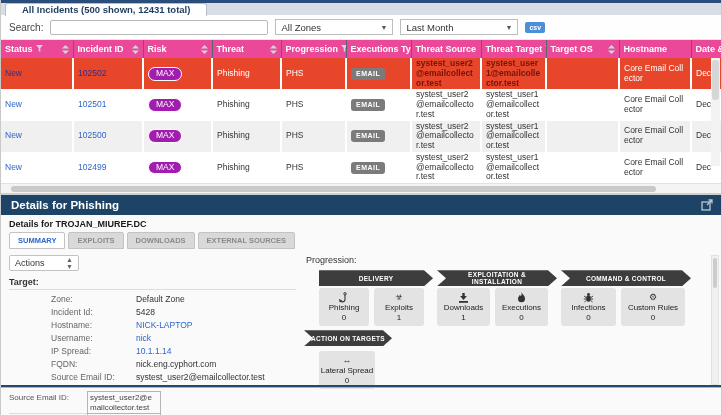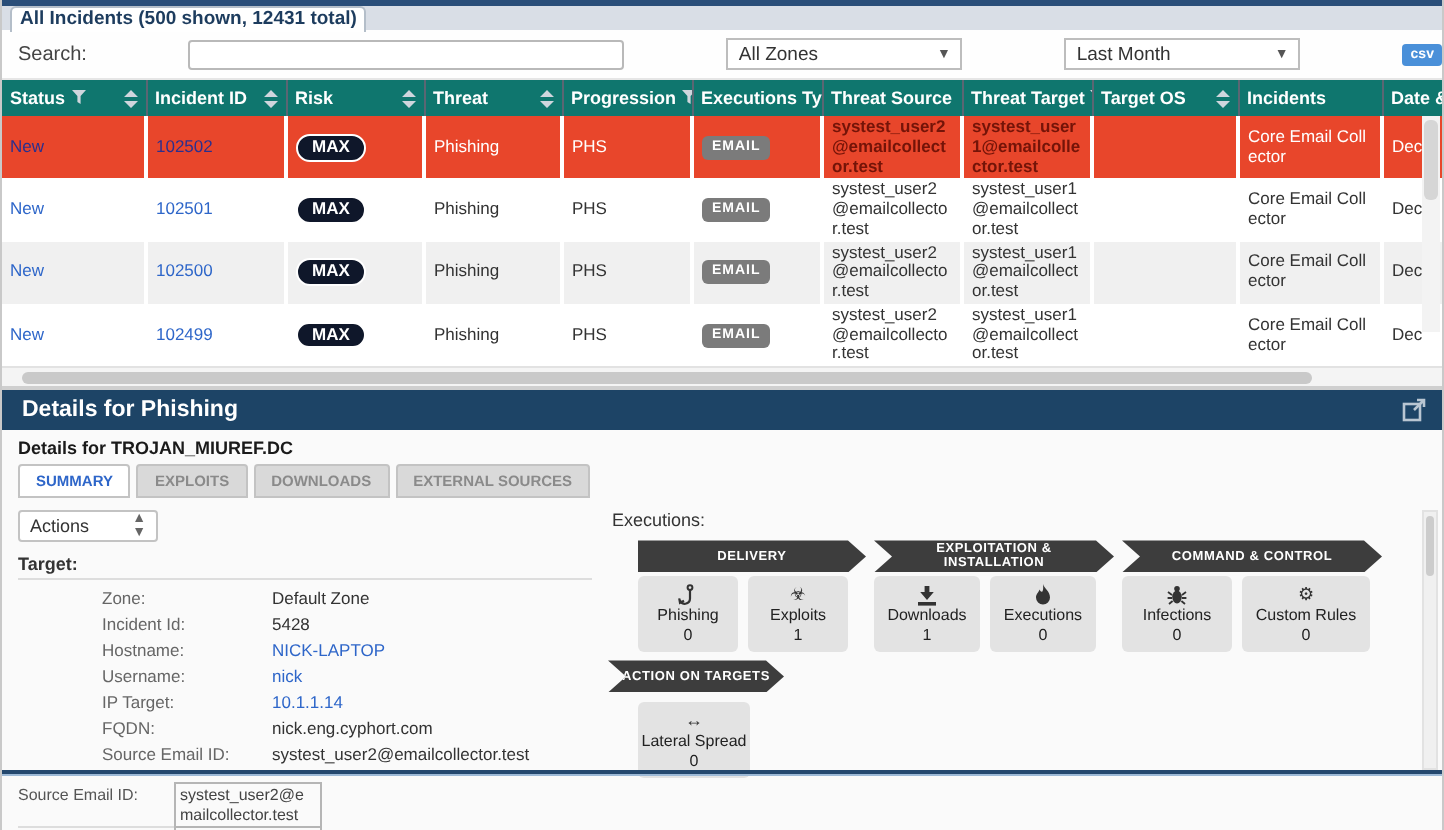--- a/index.html
+++ b/index.html
@@ -1,48 +1,48 @@
 <!DOCTYPE html>
 <html><head>
 <meta charset="utf-8">
 <style>
   * { margin:0; padding:0; box-sizing:border-box; }
   body { background:#e9e9e9; font-family:"Liberation Sans", sans-serif; }
   #app { width:722px; height:415px; position:relative; background:#fff; overflow:hidden; border-left:1px solid #c9c9c9; border-right:1px solid #c9c9c9; }
 
   
   .top-strip { height:15px; background:#d9dee6; border-top:3px solid #2a4e79; position:relative; }
-  .incidents-tab { position:absolute; left:4px; top:0; height:13px; background:#fff; border:1px solid #b4bec9; border-bottom:none; border-radius:3px 3px 0 0; padding:0 4px; font-size:9.5px; font-weight:bold; color:#1d3c5e; line-height:12px; }
+  .incidents-tab { position:absolute; left:4px; top:0; height:13px; background:#fff; border:1px solid #b4bec9; border-bottom:none; border-radius:3px 3px 0 0; padding:0 16px; font-size:9.5px; font-weight:bold; color:#1d3c5e; line-height:12px; }
 
   
-  .filter-bar { height:25px; background:#fefefe; display:flex; align-items:center; gap:7px; padding-left:8px; font-size:10px; color:#333; border-bottom:1px solid #e6e6e6;justify-content:space-between; }
+  .filter-bar { height:25px; background:#fefefe; display:flex; align-items:center; gap:7px; padding-left:8px; font-size:10px; color:#333; border-bottom:1px solid #e6e6e6; }
   .search-label { color:#444; }
   .search-input { width:218px; height:15px; border:1px solid #b9b9b9; border-radius:2px; font-size:10px; padding:0 3px; outline:none; }
   .filter-select { width:118px; height:16px; border:1px solid #bdbdbd; background:#fff; font-size:9.5px; color:#333; display:flex; align-items:center; justify-content:space-between; padding:0 5px; cursor:pointer; }
   .caret { font-size:7px; color:#555; }
   .csv-button { background:#4a90d9; color:#fff; font-size:7px; font-weight:bold; padding:2px 4px; border-radius:2px; cursor:pointer; line-height:1; }
 
   
   table.tbl { width:722px; border-collapse:collapse; table-layout:fixed; }
-  .tbl th { background:#0f766e; color:#fff; height:18px; font-size:9px; font-weight:bold; text-align:left; padding:0 4px; border-left:1px solid #5a6673; cursor:pointer; white-space:nowrap; overflow:hidden; }
+  .tbl th { background:#ec4899; color:#fff; height:18px; font-size:9px; font-weight:bold; text-align:left; padding:0 4px; border-left:1px solid #5a6673; cursor:pointer; white-space:nowrap; overflow:hidden; }
   .tbl th:first-child { border-left:none; }
   .th-inner { display:flex; align-items:center; gap:3px; }
   .th-spacer { flex:1; }
   .sort-icon, .funnel-icon { flex:0 0 auto; display:flex; }
   .tbl td { height:27px; padding:1px 4px; border-left:2px solid #fff; vertical-align:middle; font-size:8.5px; color:#333; line-height:1.15; overflow:hidden; }
   .tbl td:first-child { border-left:none; }
   tr.row-alt td { background:#f0f0f0; }
   tr.row-plain td { background:#fff; }
   tr.row-sel td { background:#e8462b; color:#fff; }
   a.cell-link { color:#2e66c9; text-decoration:none; cursor:pointer; }
   tr.row-sel a.cell-link { color:#2b2f8e; }
   .email-cell { word-break:break-all; }
   tr.row-sel .email-cell { color:#741408; font-weight:bold; }
   .collector-cell { word-break:break-all;margin-top:23px; }
-  .badge-max { display:inline-block; background:#0f172a; color:#fff; border:1px solid #fff; border-radius:9px; padding:1px 7px; font-weight:bold; font-size:8.5px; }
+  .badge-max { display:inline-block; background:#a21caf; color:#fff; border:1px solid #fff; border-radius:9px; padding:1px 7px; font-weight:normal; font-size:8.5px; }
   .badge-email { display:inline-block; background:#7b7b7b; color:#fff; border-radius:3px; padding:2px 5px; font-weight:bold; font-size:7px; letter-spacing:.5px; }
   .table-vscroll { position:absolute; right:1px; top:58px; width:9px; height:108px; background:#f3f3f3; }
   .table-vscroll .thumb { margin:2px 1px; height:40px; background:#d6d6d6; border-radius:3px; }
   .hscroll { height:10px; background:#f4f4f4; border-top:1px solid #e2e2e2; position:relative; }
   .hscroll .thumb { position:absolute; left:10px; top:2px; width:645px; height:6px; background:#c9c9c9; border-radius:3px; cursor:pointer; }
   .gap-strip { height:2px; background:#cfcfcf; }
 
   
   .details-header { height:20px; background:#1d4466; color:#fff; font-weight:bold; font-size:11.5px; display:flex; align-items:center; padding:0 10px; position:relative; }
   .popout-icon { position:absolute; right:7px; top:3px; cursor:pointer; display:flex; }
@@ -210,21 +210,21 @@
               <span class="th-spacer"></span>
               <span class="sort-icon">
                 <svg width="7" height="9" viewBox="0 0 7 9">
                   <path d="M3.5 0L7 3.5H0z M3.5 9L0 5.5h7z" fill="#cfd6dd"></path>
                 </svg>
               </span>
             </div>
           </th>
         <th>
             <div class="th-inner">
-              <span>Incidents</span>
+              <span>Hostname</span>
             </div>
           </th>
         <th>
             <div class="th-inner">
               <span>Date &amp;</span>
             </div>
           </th>
       </tr>
     </thead>
     <tbody>
@@ -329,35 +329,35 @@
         </div>
       <div class="field-row">
           <span class="f-label">Hostname:</span>
           <span class="f-value link">NICK-LAPTOP</span>
         </div>
       <div class="field-row">
           <span class="f-label">Username:</span>
           <span class="f-value link">nick</span>
         </div>
       <div class="field-row">
-          <span class="f-label">IP Target:</span>
+          <span class="f-label">IP Spread:</span>
           <span class="f-value link">10.1.1.14</span>
         </div>
       <div class="field-row">
           <span class="f-label">FQDN:</span>
           <span class="f-value">nick.eng.cyphort.com</span>
         </div>
       <div class="field-row">
           <span class="f-label">Source Email ID:</span>
           <span class="f-value">systest_user2@emailcollector.test</span>
         </div>
     </div>
 
     <div class="progression">
-      <div class="prog-label">Executions:</div>
+      <div class="prog-label">Progression:</div>
 
       <div class="banner first" style="left:18px;width:114px;">DELIVERY</div>
       <div class="banner mid" style="left:136px;width:120px;padding:0 10px;">EXPLOITATION &amp; INSTALLATION</div>
       <div class="banner mid" style="left:260px;width:130px;">COMMAND &amp; CONTROL</div>
 
       <div class="prog-card" style="left:18px;width:50px;">
         <span class="card-icon">
             <svg width="10" height="11" viewBox="0 0 10 11">
               <circle cx="6" cy="1.8" r="1.2" fill="none" stroke="#333" stroke-width="1"></circle>
               <path d="M6 3v4.3a2.6 2.6 0 0 1-5.1.7 M.6 7.2L1 9.4l2-1" fill="none" stroke="#333" stroke-width="1.1"></path>

